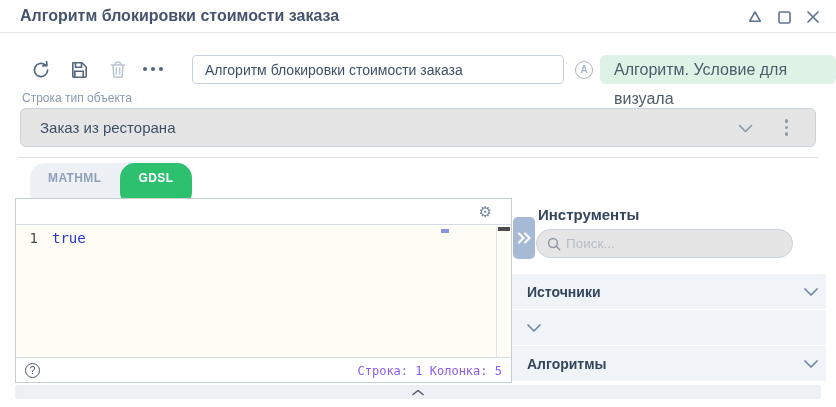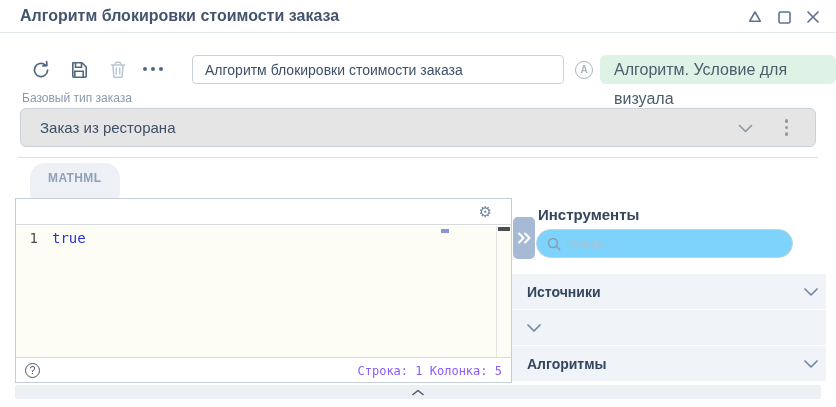--- a/index.html
+++ b/index.html
@@ -62,21 +62,21 @@
   .help-circle { position:absolute; left:9px; top:5px; width:15px; height:15px; border:1.3px solid #4A5568;
     border-radius:50%; color:#4A5568; font-size:10px; text-align:center; line-height:13px; cursor:pointer; }
   .pos-text { position:absolute; right:9px; top:6px; font-family:"DejaVu Sans Mono", monospace; font-size:12px; color:#8b5cf6; }
 
   
   .tools { position:absolute; left:512px; top:198px; width:314px; height:185px; }
   .collapse-tab { position:absolute; left:1px; top:19px; width:22px; height:42px; background:#A6BAD6;
     border-radius:5px; display:flex; align-items:center; justify-content:center; cursor:pointer; }
   .tools-title { position:absolute; left:26px; top:8px; font-size:15px; font-weight:bold; color:#33465E; }
   .search-wrap { position:absolute; left:24px; top:31px; width:257px; height:29px;
-    border:1px solid #C9D1DA; border-radius:15px; background:#7dd3fc; display:flex; align-items:center; padding:0 10px; }
+    border:1px solid #C9D1DA; border-radius:15px; background:#e5e5e5; display:flex; align-items:center; padding:0 10px; }
   .search-wrap svg { flex:none; margin-right:5px; }
   .search-input { border:none; outline:none; flex:1; font-size:13.5px; color:#3E5066;
     font-family:"Liberation Sans", sans-serif; background:transparent; }
   .search-input::placeholder { color:#B4BEC9; }
   .sections { position:absolute; left:0; right:0; top:76px; }
   .section-row { height:35px; margin-bottom:1px; background:#F0F3F7; display:flex;
     justify-content:space-between; align-items:center; padding:0 8px 0 15px;
     font-size:14px; font-weight:bold; color:#33465E; cursor:pointer;gap:40px; }
 
   
@@ -121,37 +121,38 @@
   <div class="tb-icon i-more">
       <i></i>
       <i></i>
       <i></i>
     </div>
 
   <input class="name-input" type="text" value="Алгоритм блокировки стоимости заказа" style="">
   <div class="a-circle">A</div>
   <div class="type-badge">Алгоритм. Условие для визуала</div>
 
-  <div class="base-label">Базовый тип заказа</div>
+  <div class="base-label">Строка тип объекта</div>
   <div class="select-box">
     <div class="select-value">Заказ из ресторана</div>
     <svg class="select-chevron" width="15" height="9" viewBox="0 0 15 9">
         <polyline points="1.5,1.5 7.5,7.5 13.5,1.5" fill="none" stroke="#8E99A7" stroke-width="1.7" stroke-linecap="round" stroke-linejoin="round"></polyline>
       </svg>
     <div class="select-kebab">
         <i></i>
         <i></i>
         <i></i>
       </div>
   </div>
 
   <div class="divider"></div>
 
   <div class="tab-pill">
     <div class="tab tab-inactive">MATHML</div>
+    <div class="tab tab-active">GDSL</div>
   </div>
 
   <div class="editor">
     <div class="editor-head">
       <div class="gear">⚙</div>
     </div>
     <div class="code-area">
       <div class="code-line">
         <span class="line-no">1</span>
         <span class="code-text">true</span>

